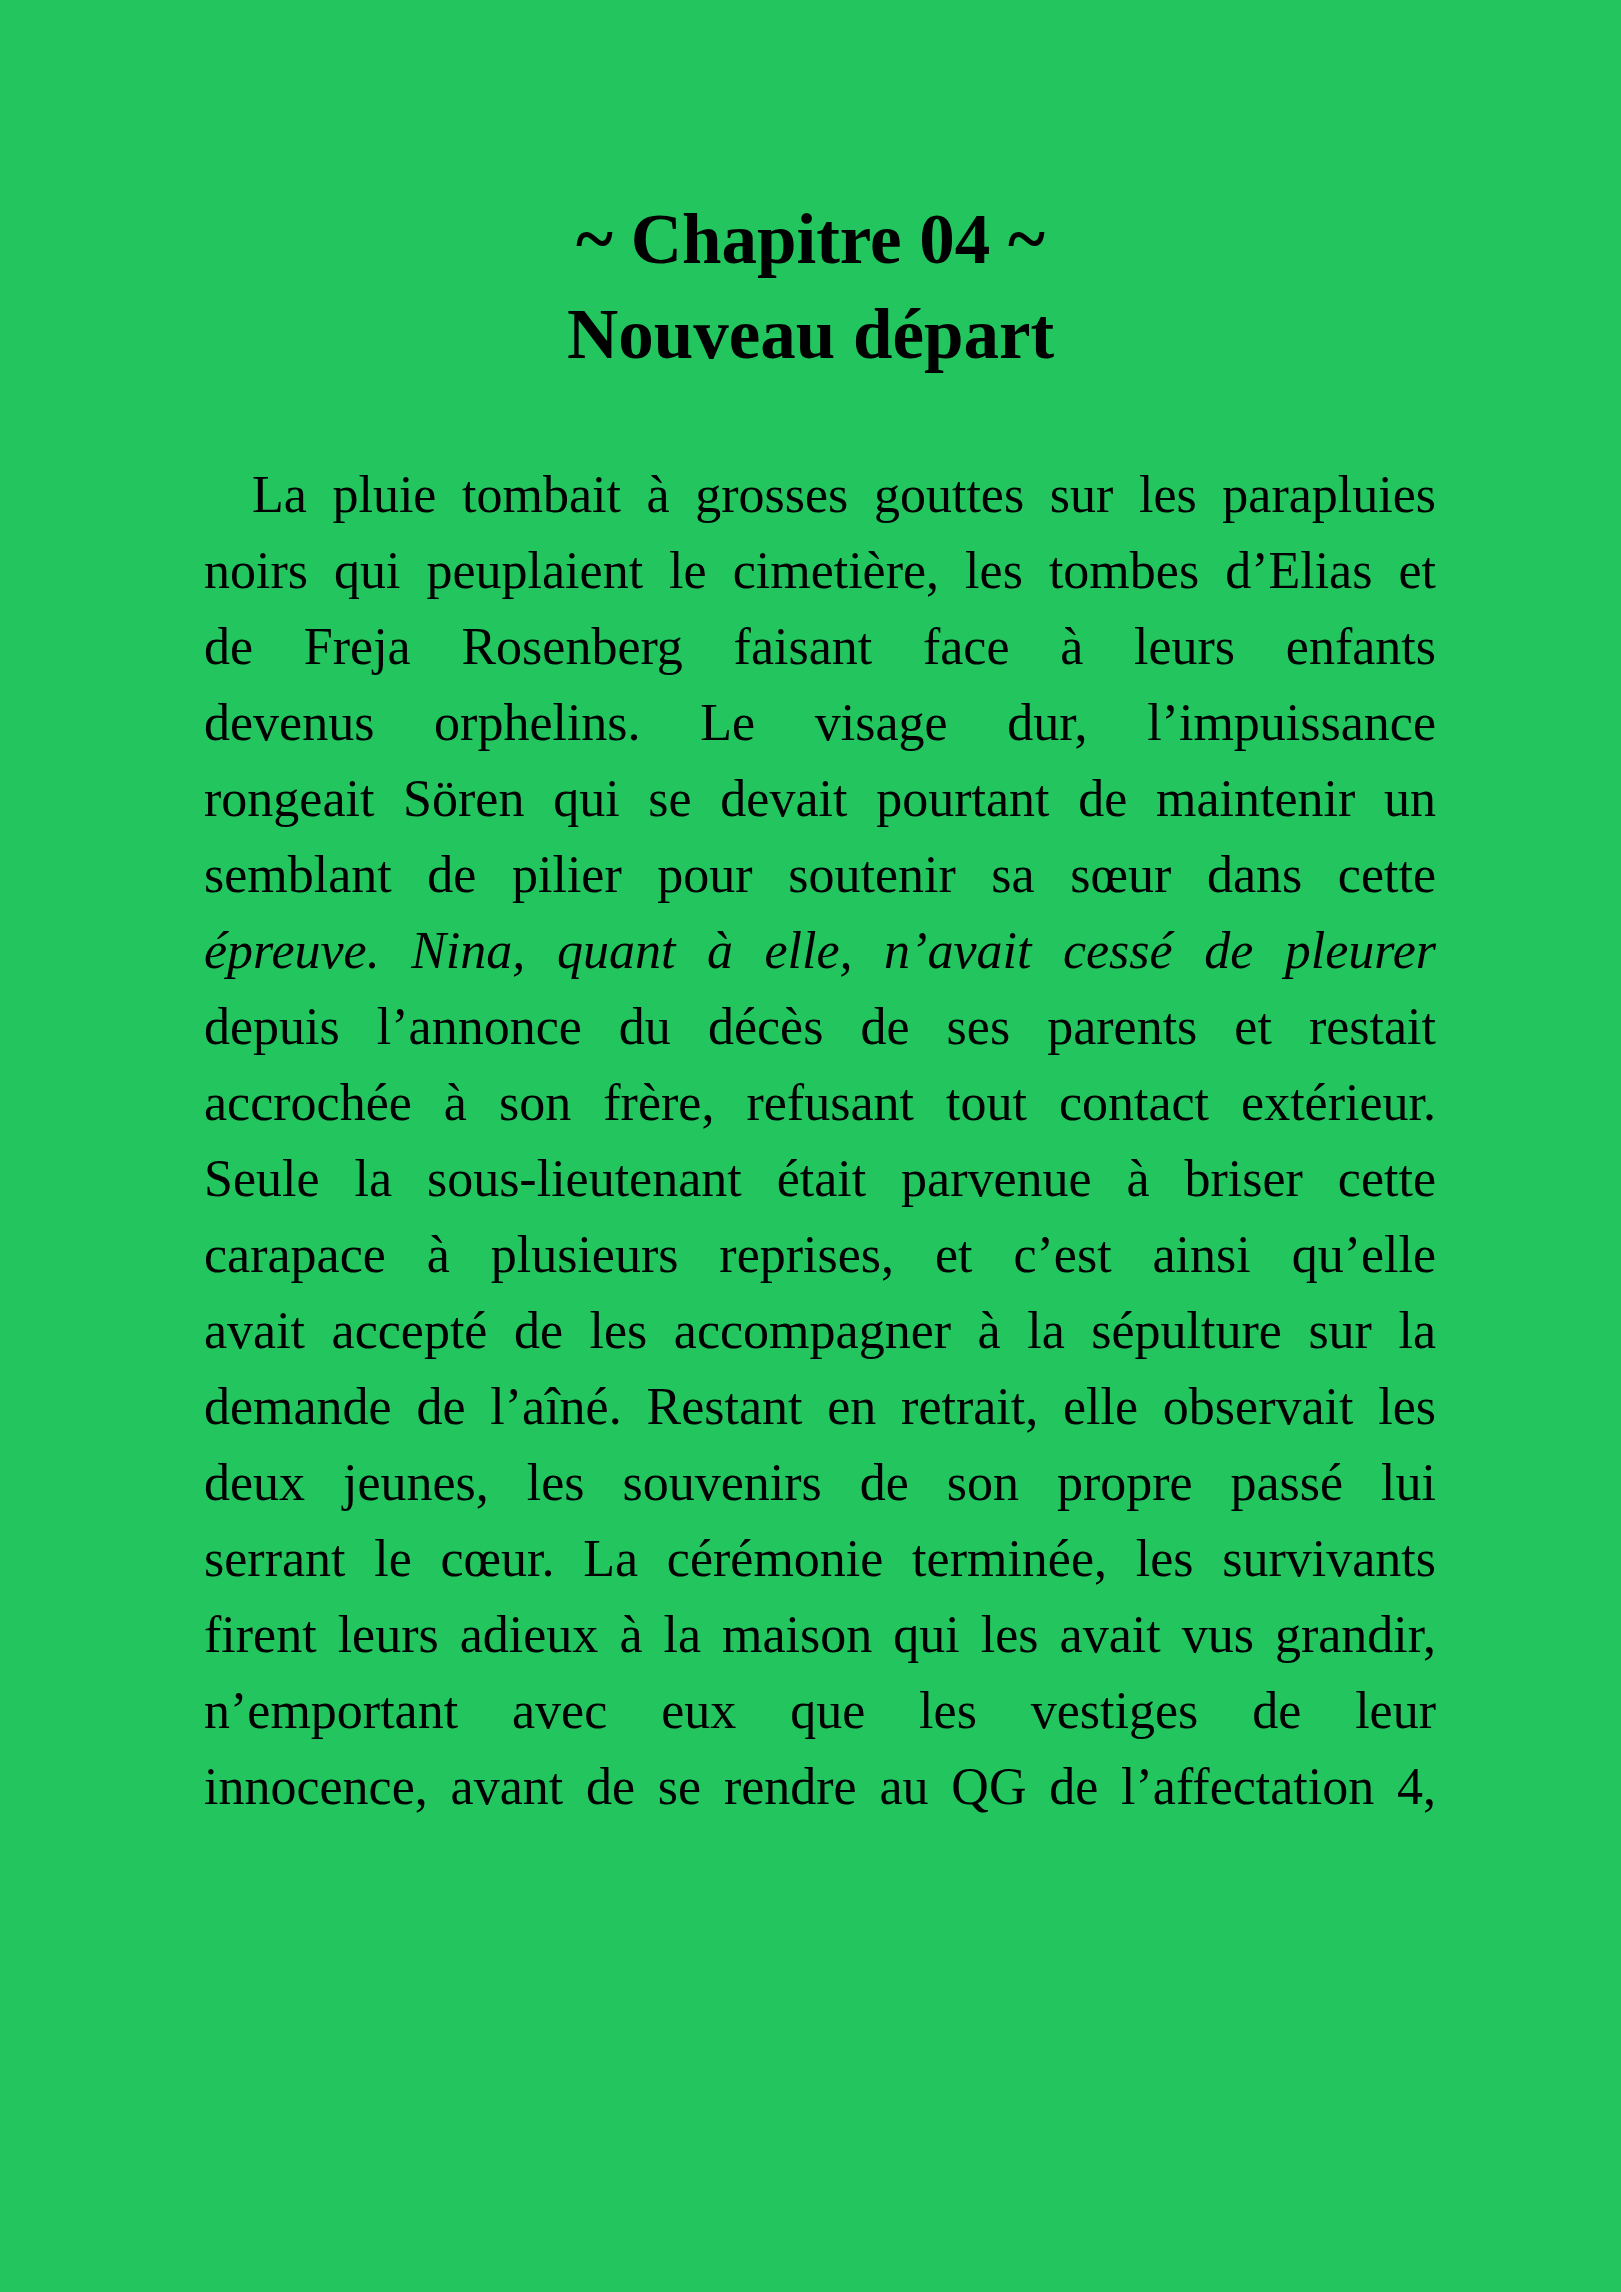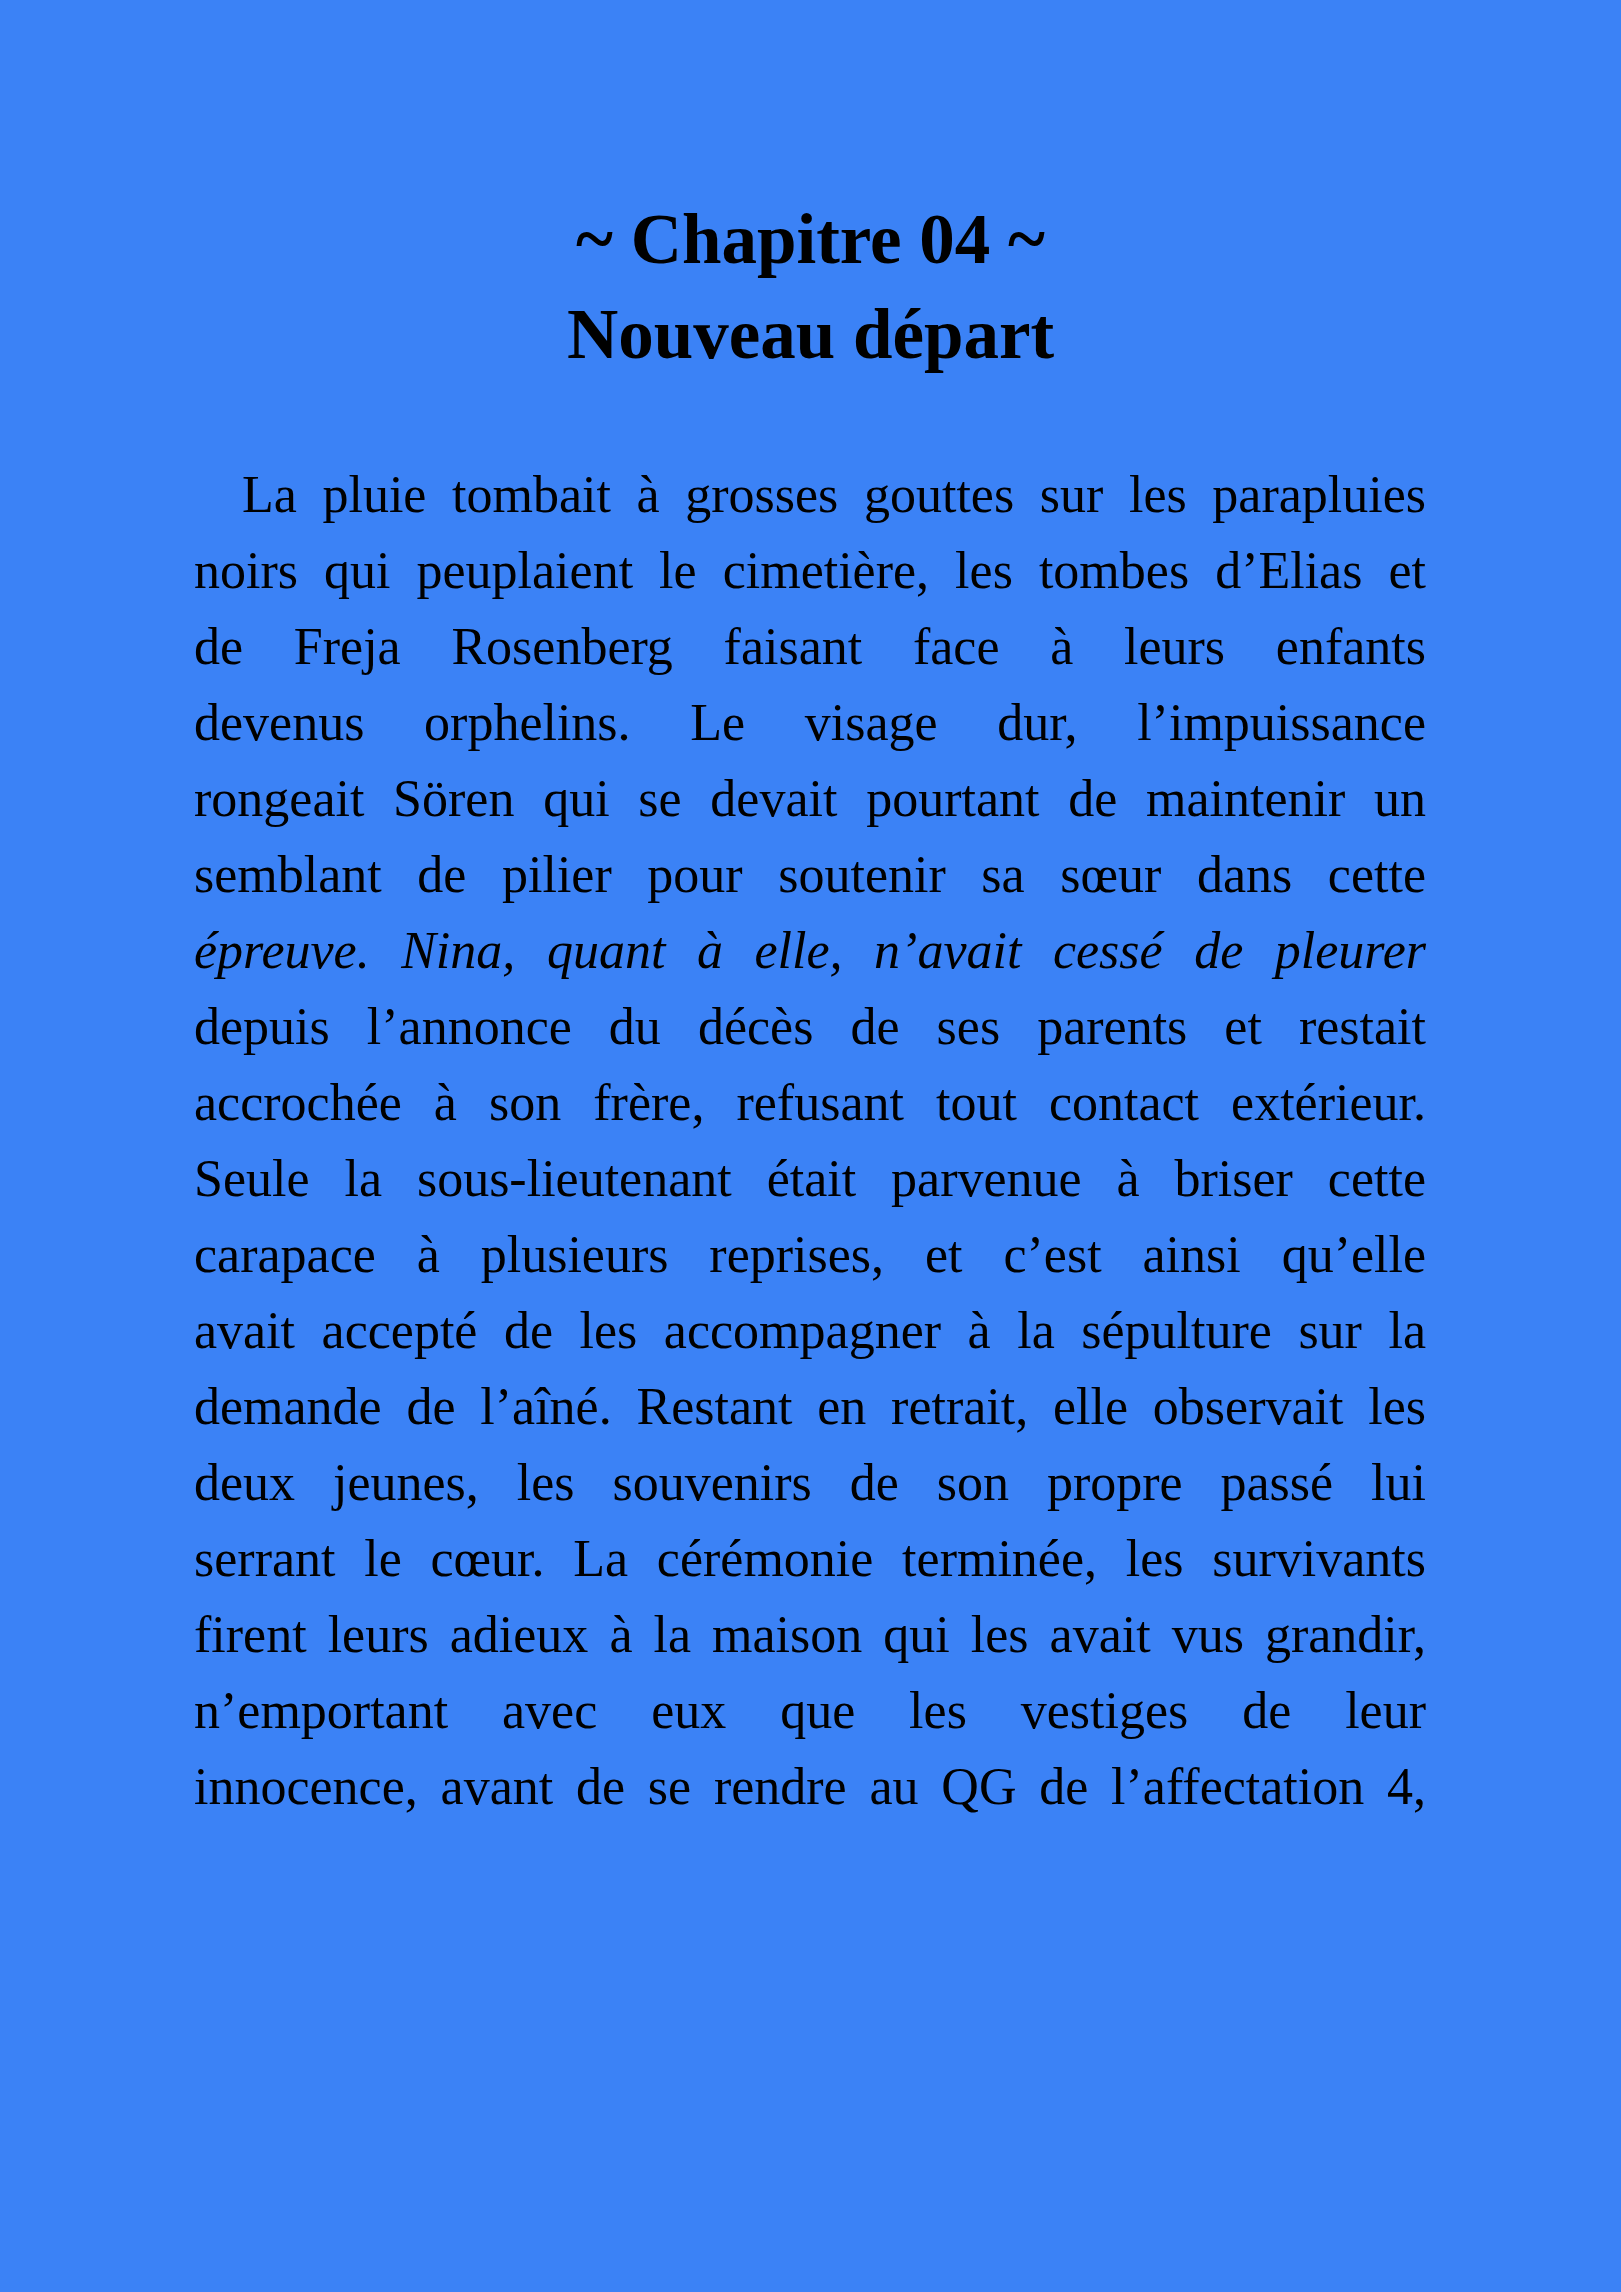--- a/index.html
+++ b/index.html
@@ -14,41 +14,41 @@
     overflow: hidden;
     color: #000000;
     font-family: "Liberation Serif", "DejaVu Serif", serif;
   }
   .page {
     position: absolute;
     left: 0;
     top: 0;
     width: 1621px;
     height: 2293px;
-    background: #3b82f6;
+    background: #22c55e;
   }
   .title-block {
     position: absolute;
     left: 0;
     width: 1621px;
     top: 192px;
     text-align: center;
   }
   .title-line {
     font-family: "Liberation Serif", serif;
     font-weight: bold;
     font-size: 71px;
     line-height: 95px;
     height: 95px;
     white-space: nowrap;
     letter-spacing: 0px;
   }
   .body-block {
     position: absolute;
-    left: 194px;
+    left: 204px;
     width: 1232px;
     top: 457px;
   }
   .body-line {
     font-family: "Liberation Serif", serif;
     font-size: 52px;
     line-height: 76px;
     height: 76px;
     text-align: justify;
     text-align-last: justify;

